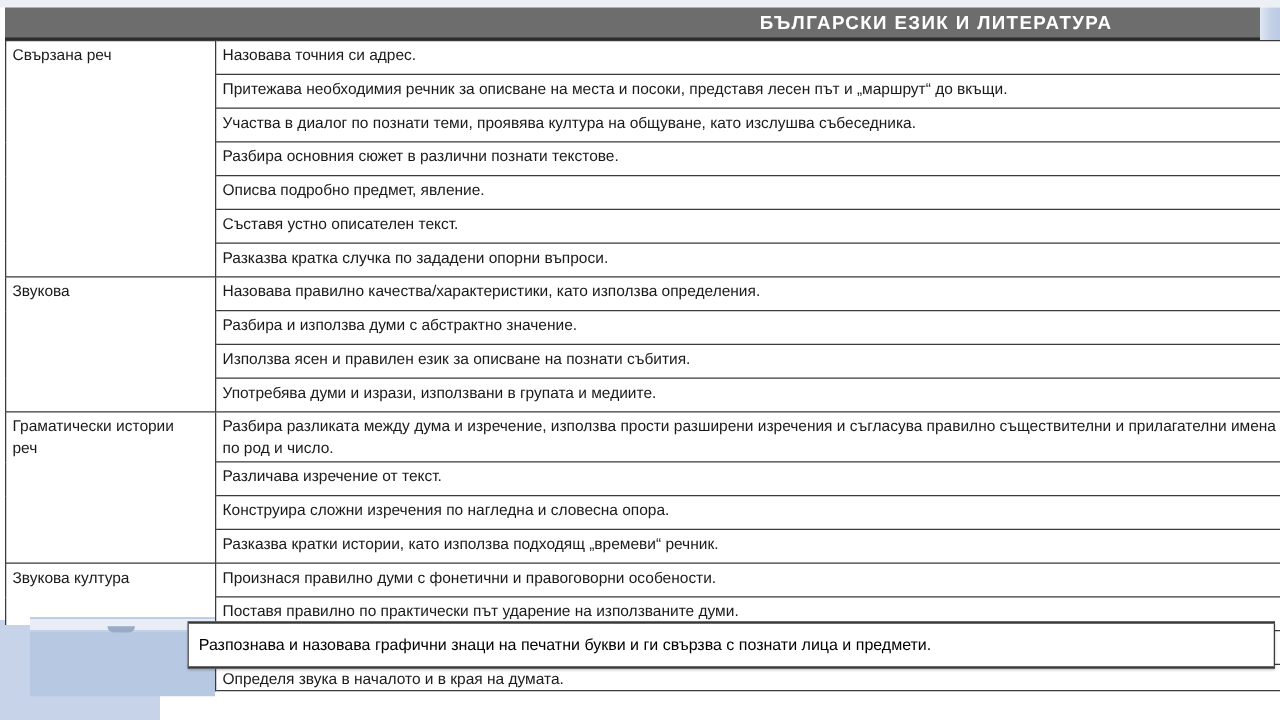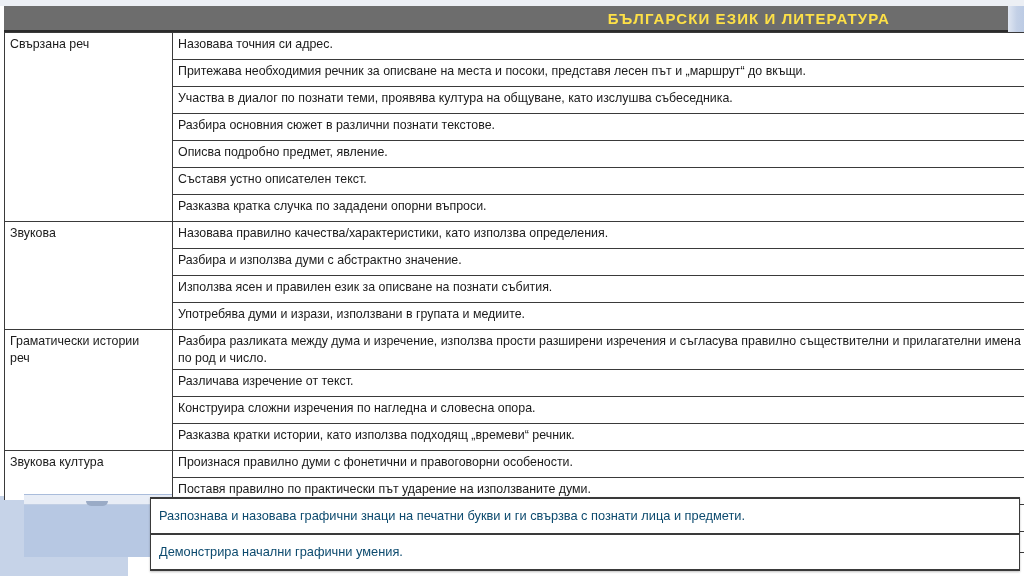--- a/index.html
+++ b/index.html
@@ -55,21 +55,21 @@
     left: 4px; top: 6px;
     width: 1004px; height: 26px;
     background: #6d6d6d;
     border-bottom: 2px solid #2b2b2b;
     box-sizing: border-box;
   }
   .header-title {
     position: absolute;
     right: 118px;
     top: 4px;
-    color: #fde047;
+    color: #ffffff;
     font-size: 15px;
     font-weight: bold;
     letter-spacing: 1.1px;
     white-space: nowrap;
     font-family: "Liberation Sans", sans-serif;
     margin-left: 40px;
   }
 
   
   .main-table {
@@ -115,21 +115,21 @@
     table-layout: fixed;
     background: #ffffff;
     box-shadow: 0 1px 2px rgba(0,0,0,0.25);
   }
   .overlay-table td {
     border: 1px solid #3a3a3a;
     border-top-width: 2px;
     padding: 5px 6px 5px 8px;
     font-size: 12.8px;
     line-height: 18px;
-    color: #0c4a6e;
+    color: #000000;
     vertical-align: middle;
     background: #ffffff;
     height: 24px;
     font-family: "Liberation Sans", sans-serif;
   }
   .overlay-table tr:last-child td {
     border-bottom-width: 2px;
   }
 
   
@@ -252,19 +252,16 @@
   <div class="blue-panel">
     <div class="blue-panel-strip"></div>
     <div class="blue-panel-handle"></div>
   </div>
 
   <table class="overlay-table">
     <tbody>
         <tr>
           <td>Разпознава и назовава графични знаци на печатни букви и ги свързва с познати лица и предмети.</td>
         </tr>
-        <tr>
-          <td>Демонстрира начални графични умения.</td>
-        </tr>
       </tbody>
   </table>
 
 </div>
 
 </body></html>

